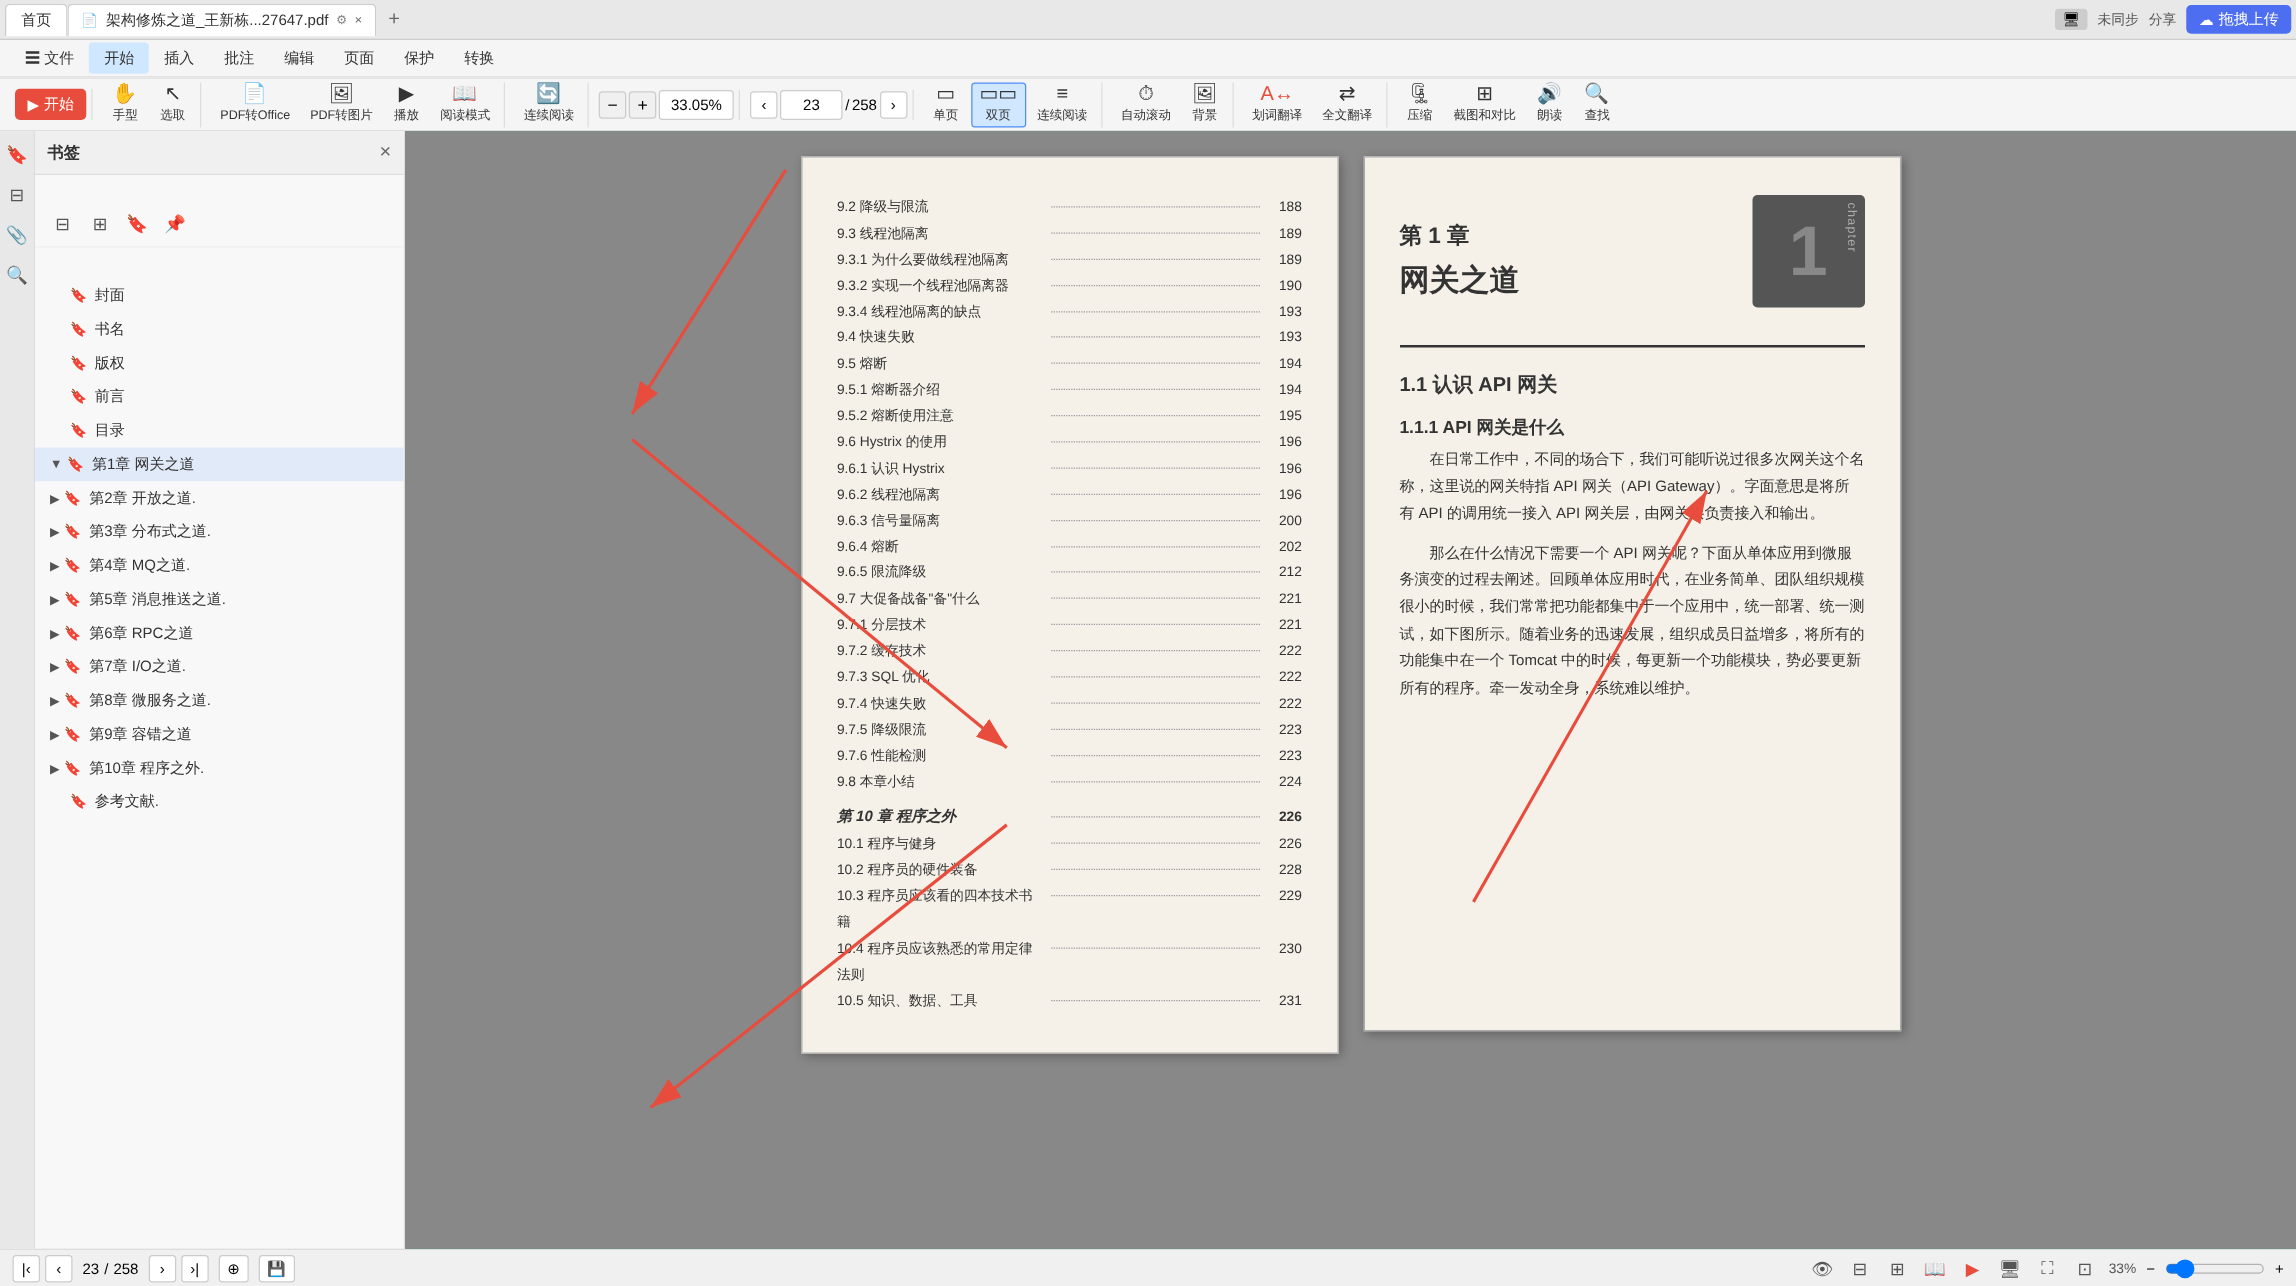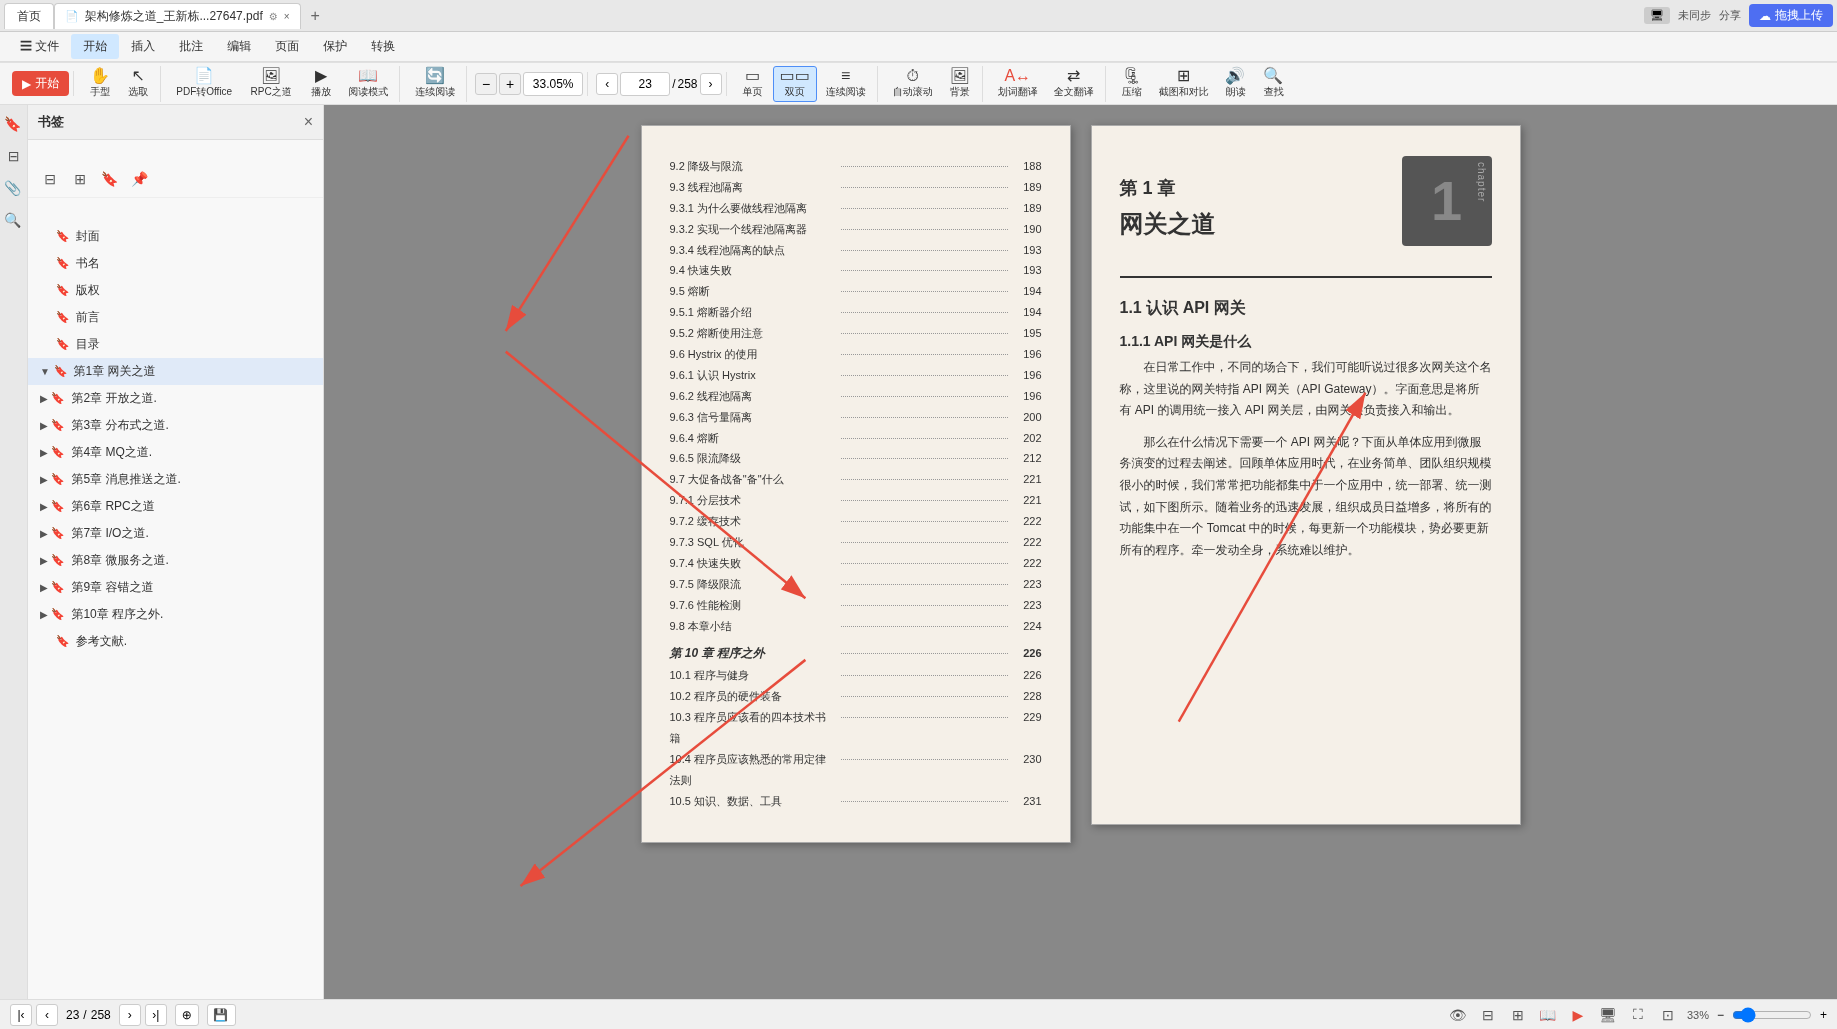--- a/index.html
+++ b/index.html
@@ -159,21 +159,21 @@
       </div>
     </div>
 
     <div class="tb-group">
       <div class="tb-btn tb-btn-wide">
         <span class="tb-icon">📄</span>
         <span class="tb-label">PDF转Office</span>
       </div>
       <div class="tb-btn tb-btn-wide">
         <span class="tb-icon">🖼</span>
-        <span class="tb-label">RPC之道</span>
+        <span class="tb-label">PDF转图片</span>
       </div>
       <div class="tb-btn">
         <span class="tb-icon">▶</span>
         <span class="tb-label">播放</span>
       </div>
       <div class="tb-btn">
         <span class="tb-icon">📖</span>
         <span class="tb-label">阅读模式</span>
       </div>
     </div>

